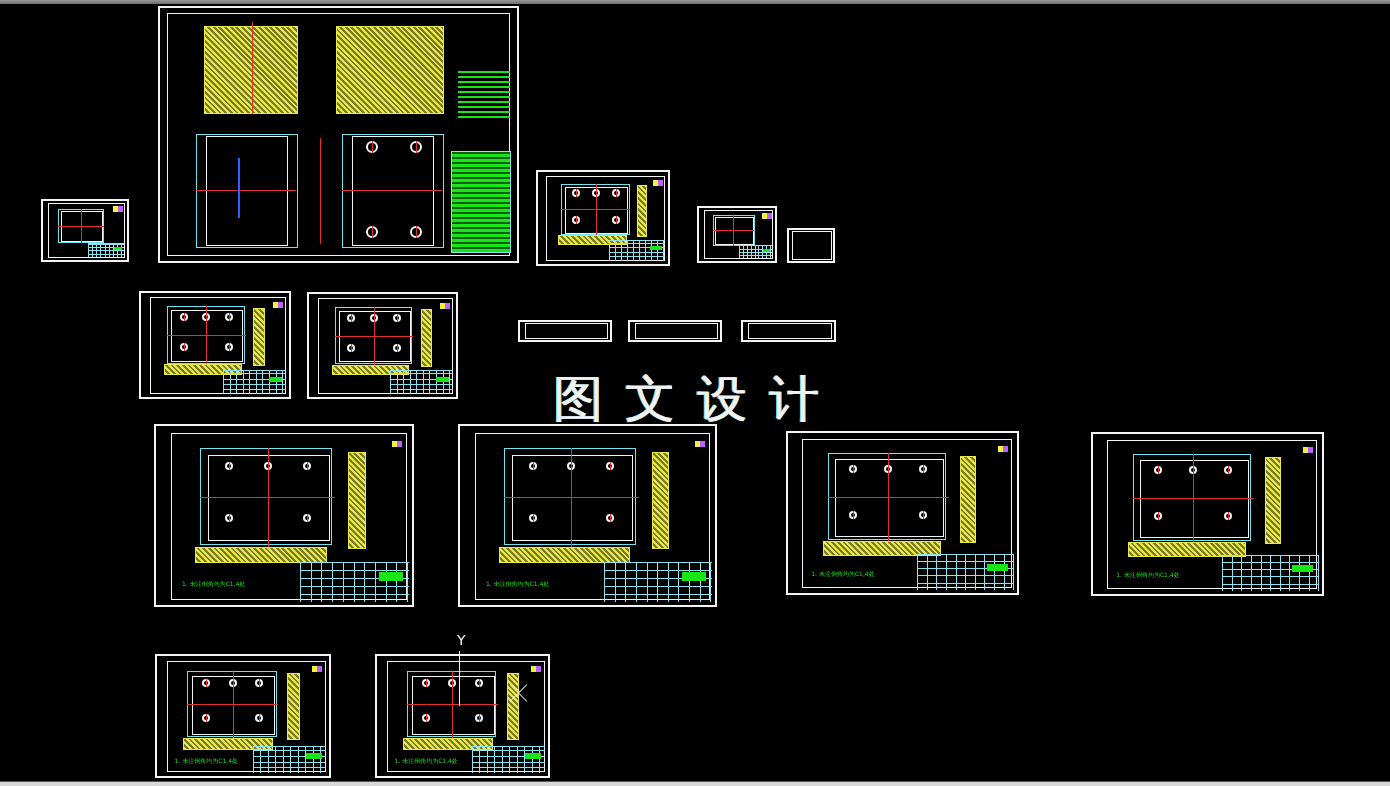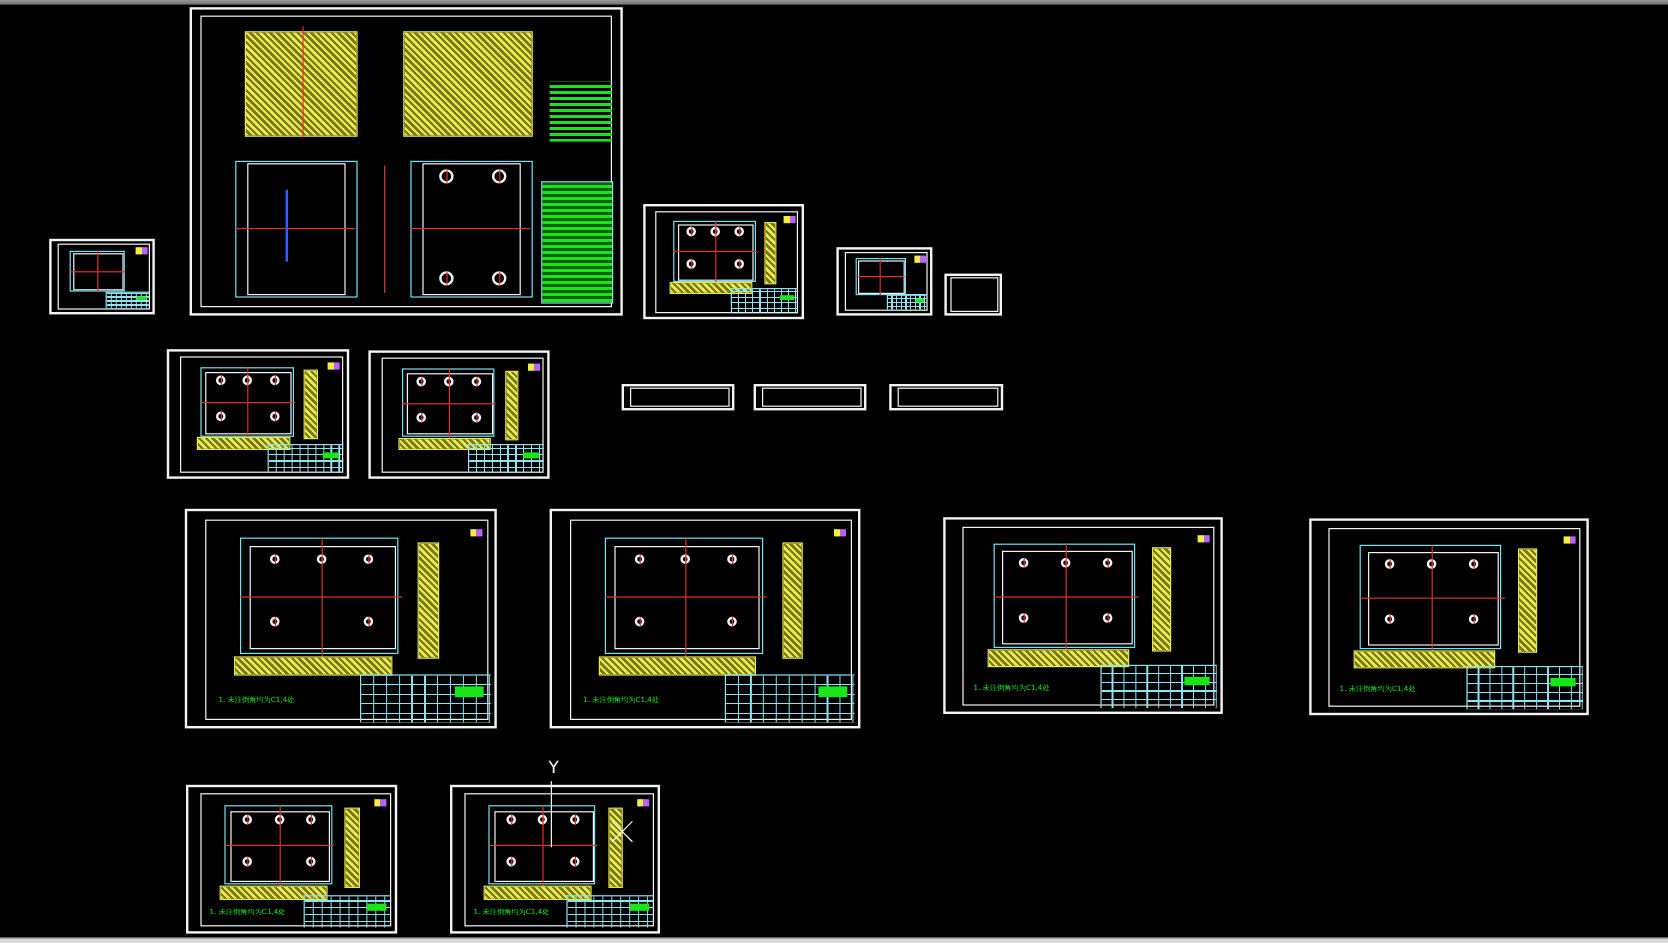--- a/index.html
+++ b/index.html
@@ -259,20 +259,21 @@
         <div class="hole" style="left: 45px; top: 58px; width: 8px; height: 8px;"></div>
         <div class="hole" style="left: 97.5px; top: 58px; width: 8px; height: 8px;"></div>
         <div class="tb" style="right: 3px; bottom: 3px;">
           <div class="cell" style="right: 6%; top: 25%; width: 22%; height: 22%;"></div>
         </div>
         <div class="logo" style="right: 7px; top: 9.92px;"></div>
         <div class="note" style="left: 17.5px; bottom: 12.4px;">1. 未注倒角均为C1,4处</div>
       </div>
     </div>
 
+  <div class="watermark">图文设计</div>
 
   <div class="ucs">
     <div class="ylabel">Y</div>
     <div class="yline"></div>
   </div>
   <div class="crosshair"></div>
 </div>
 
 <div class="botbar"></div>
 

